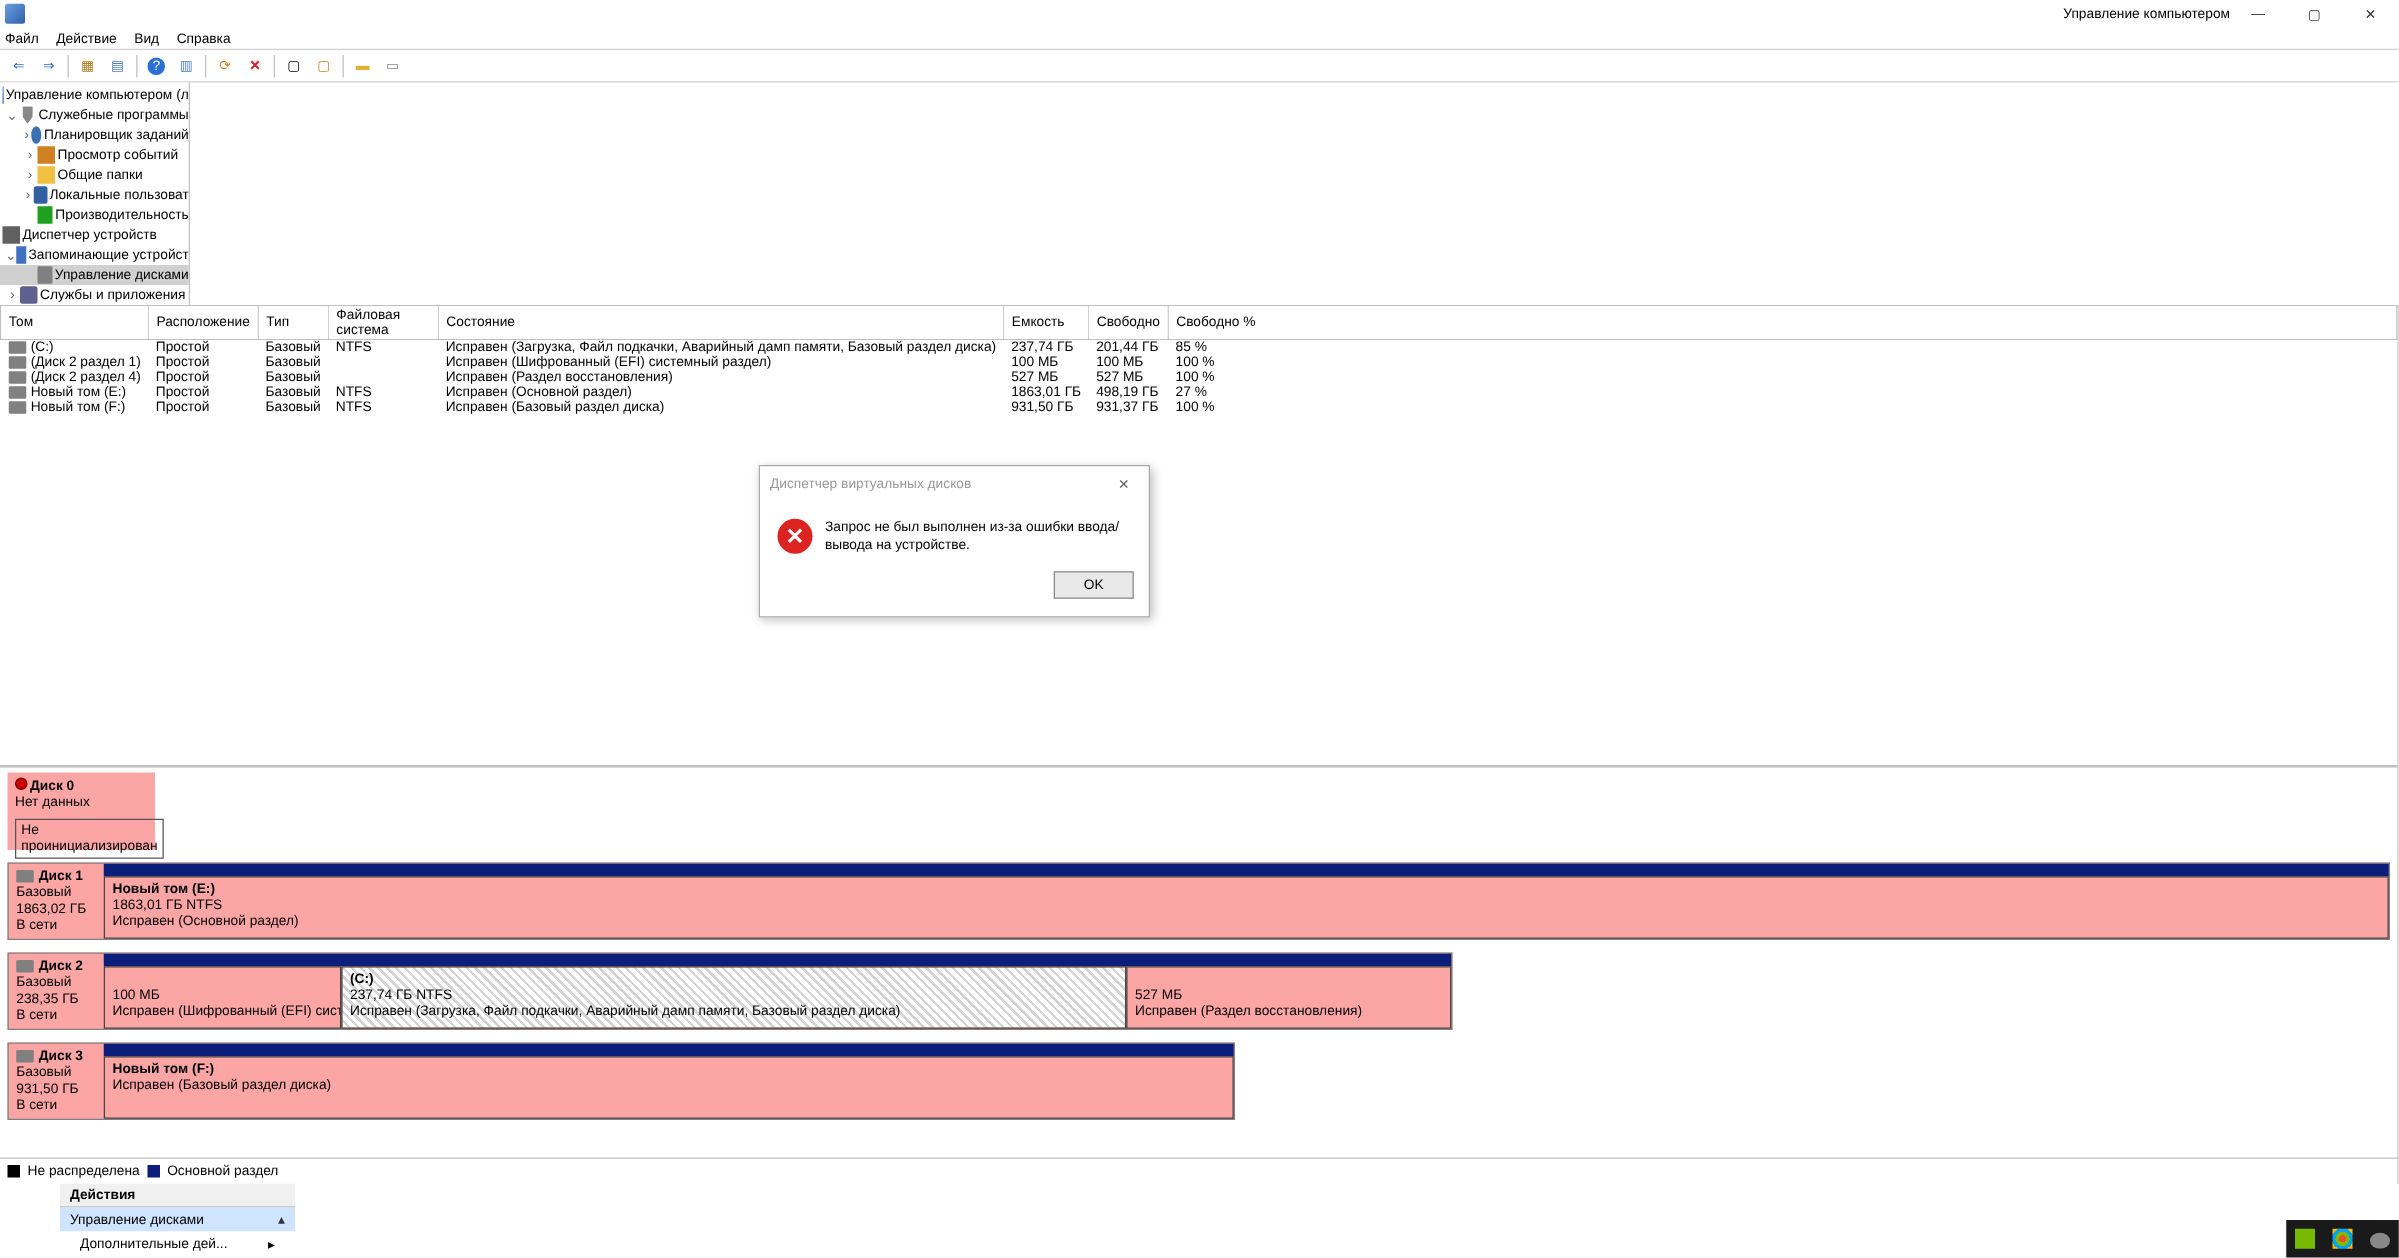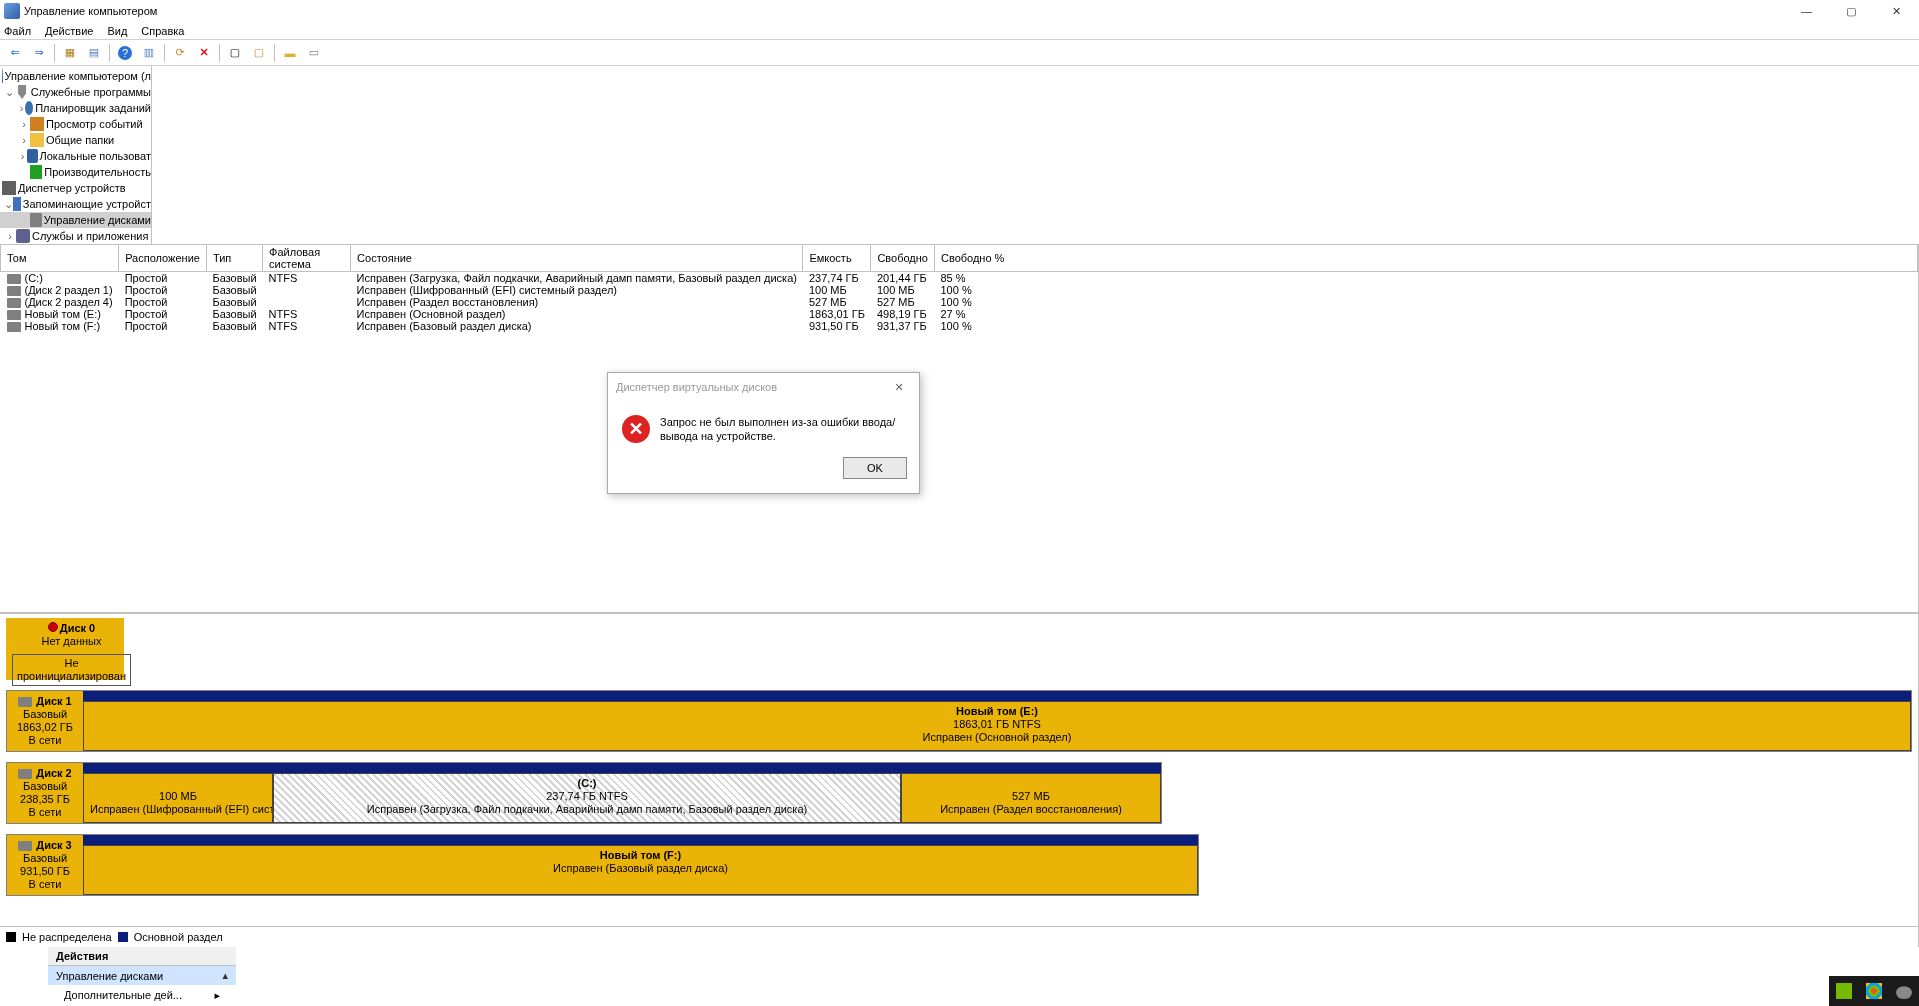--- a/index.html
+++ b/index.html
@@ -1,18 +1,18 @@
 <!DOCTYPE html>
 <html><head>
 <meta charset="utf-8">
 <style>
 * { box-sizing: border-box; margin: 0; padding: 0; font-family: "Segoe UI", Tahoma, sans-serif; font-size: 11px; }
 html, body { width: 1919px; height: 1006px; background: #fff; overflow: hidden; }
 
-.titlebar { height: 22px; background: #fff; display: flex; align-items: center; padding-left: 4px; }
+.titlebar { height: 22px; background: #fff; display: flex; align-items: center; padding-left: 4px; text-align: right; }
 .titlebar .app-icon { width: 16px; height: 16px; background: linear-gradient(135deg,#6aa0e0,#2f5fa8); border-radius: 2px; margin-right: 4px; }
 .titlebar .title-text { flex: 1; }
 .titlebar .wbtns { display: flex; }
 .titlebar .wbtn { width: 45px; height: 22px; display: flex; align-items: center; justify-content: center; color: #333; }
 
 .menubar { height: 18px; background: #fff; display: flex; align-items: center; padding-left: 4px; gap: 14px; border-bottom: 1px solid #d0d0d0; }
 .menubar span { cursor: default; }
 
 .toolbar { height: 26px; background: #fff; display: flex; align-items: center; padding-left: 4px; gap: 2px; border-bottom: 1px solid #d0d0d0; }
 .toolbar .tbtn { width: 22px; height: 22px; display: flex; align-items: center; justify-content: center; border: 1px solid transparent; }
@@ -37,21 +37,21 @@
 .ic-services { background: #606090; border-radius: 2px; }
 
 .center-pane { flex: 1; display: flex; flex-direction: column; border-right: 1px solid #c0c0c0; }
 .vol-table { height: 370px; overflow: auto; border-bottom: 2px solid #c0c0c0; }
 .vol-table table { border-collapse: collapse; width: 100%; }
 .vol-table th { background: #fff; border: 1px solid #c0c0c0; text-align: left; padding: 1px 6px; font-weight: normal; position: sticky; top: 0; }
 .vol-table td { padding: 0 6px; white-space: nowrap; }
 .disk-icon { display: inline-block; width: 14px; height: 10px; background: #808080; border-radius: 1px; margin-right: 4px; vertical-align: middle; }
 
 .graph-pane { flex: 1; overflow: auto; padding: 4px 6px; }
-.disk-block { border: 1px solid #808080; margin-bottom: 10px; display: flex; background: #eab308; text-align: center; }
+.disk-block { border: 1px solid #808080; margin-bottom: 10px; display: flex; background: #fca5a5; }
 .disk-label { width: 76px; padding: 4px 6px; font-size: 11px; line-height: 13px; }
 .disk-label .dname { font-weight: bold; }
 .disk-parts { flex: 1; display: flex; flex-direction: column; }
 .disk-stripe { height: 10px; background: #0b1f7a; }
 .disk-rows { display: flex; flex: 1; }
 .part { border: 1px solid #444; padding: 3px 6px; font-size: 11px; line-height: 13px; overflow: hidden; white-space: nowrap; }
 .part .pname { font-weight: bold; }
 .part.hatched { background: repeating-linear-gradient(45deg,#fff,#fff 3px,#d4d4d4 3px,#d4d4d4 5px); }
 .disk0-alert { display: inline-block; width: 10px; height: 10px; border-radius: 50%; background: #c00; border: 1px solid #700; margin-right: 2px; }
 .uninit { border: 1px solid #555; padding: 2px 4px; display: inline-block; margin-top: 6px; }
@@ -324,21 +324,21 @@
             </div>
             <div class="part" style="width:260px">
               <div>&nbsp;</div>
               <div>527 МБ</div>
               <div>Исправен (Раздел восстановления)</div>
             </div>
           </div>
         </div>
       </div>
 
-      <div class="disk-block" style="width:1193px">
+      <div class="disk-block" style="width:982px">
         <div class="disk-label">
           <div class="dname"><span class="disk-icon"></span><span>Диск 3</span></div>
           <div>Базовый</div>
           <div>931,50 ГБ</div>
           <div>В сети</div>
         </div>
         <div class="disk-parts">
           <div class="disk-stripe"></div>
           <div class="disk-rows">
             <div class="part" style="flex:1">

